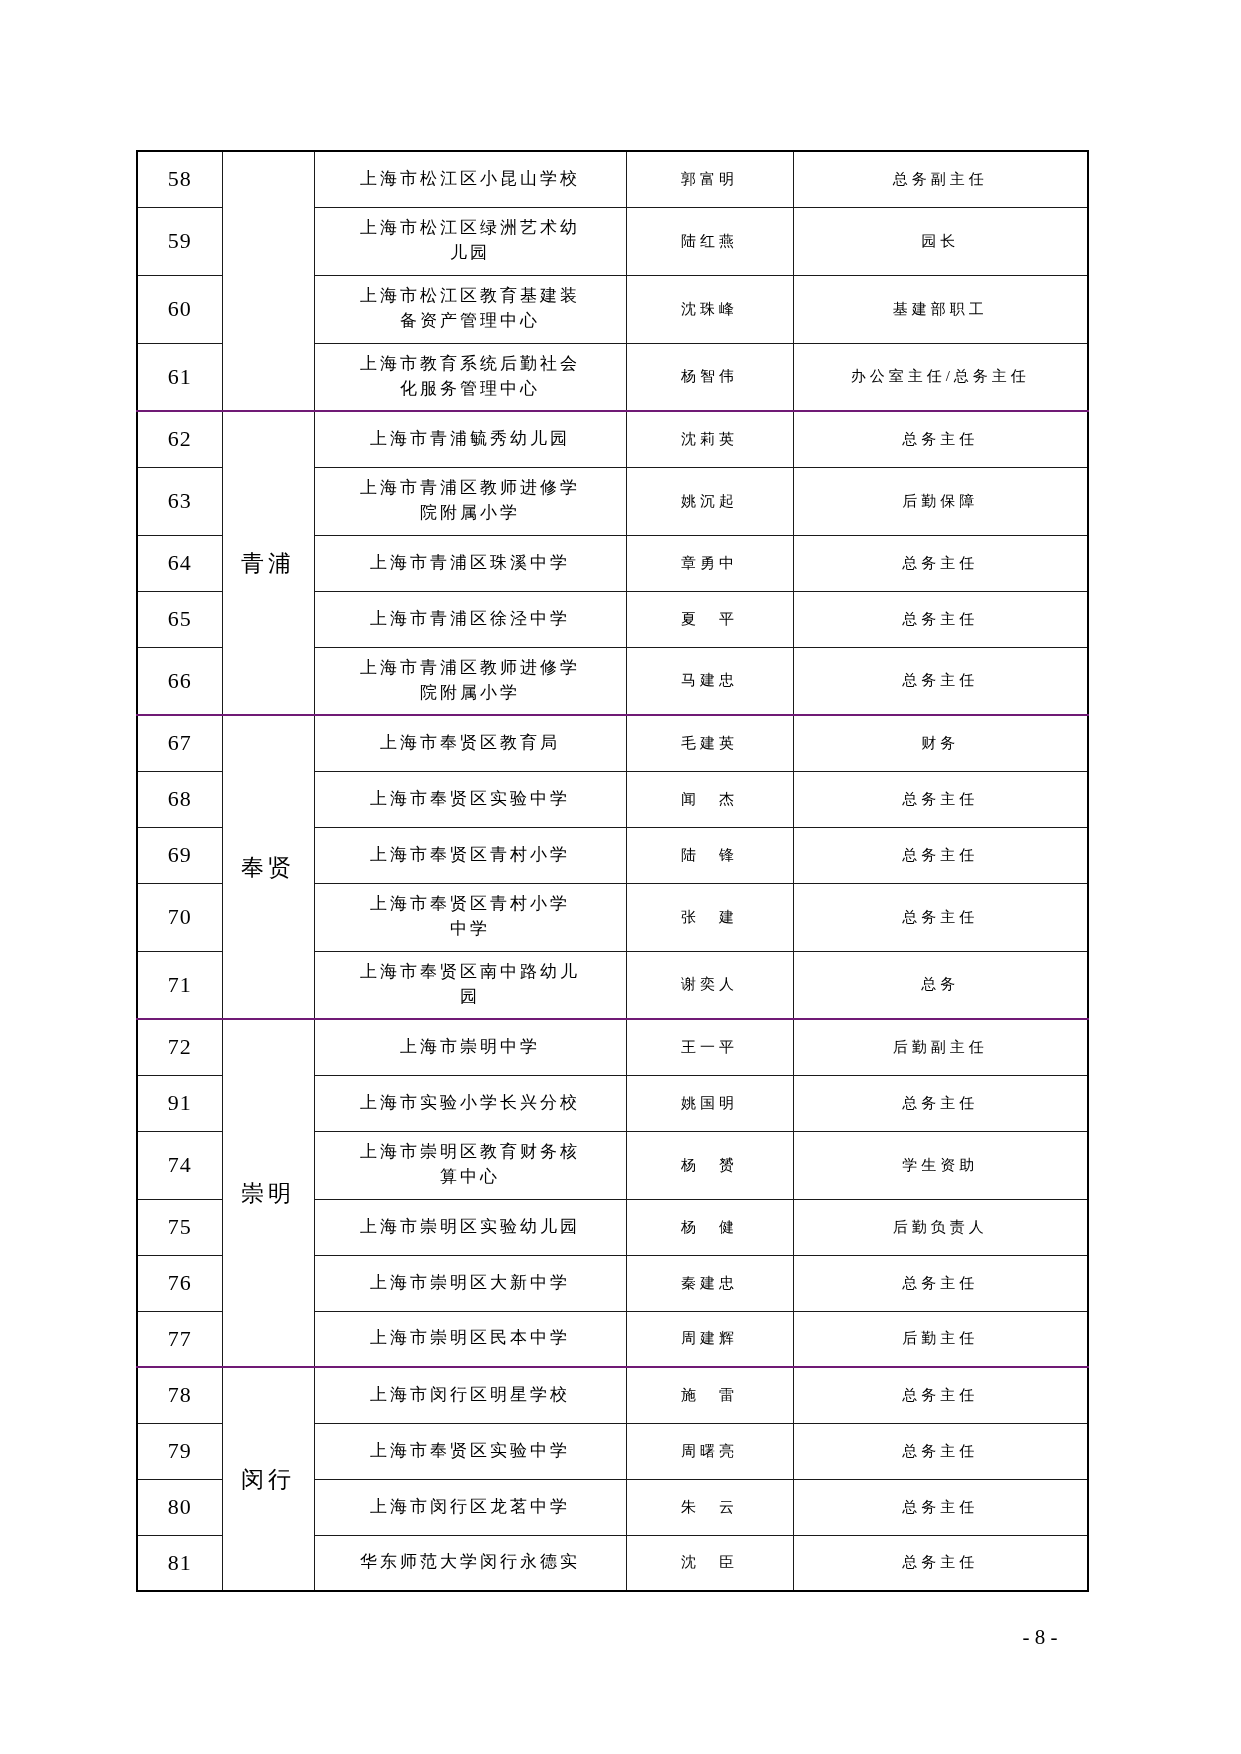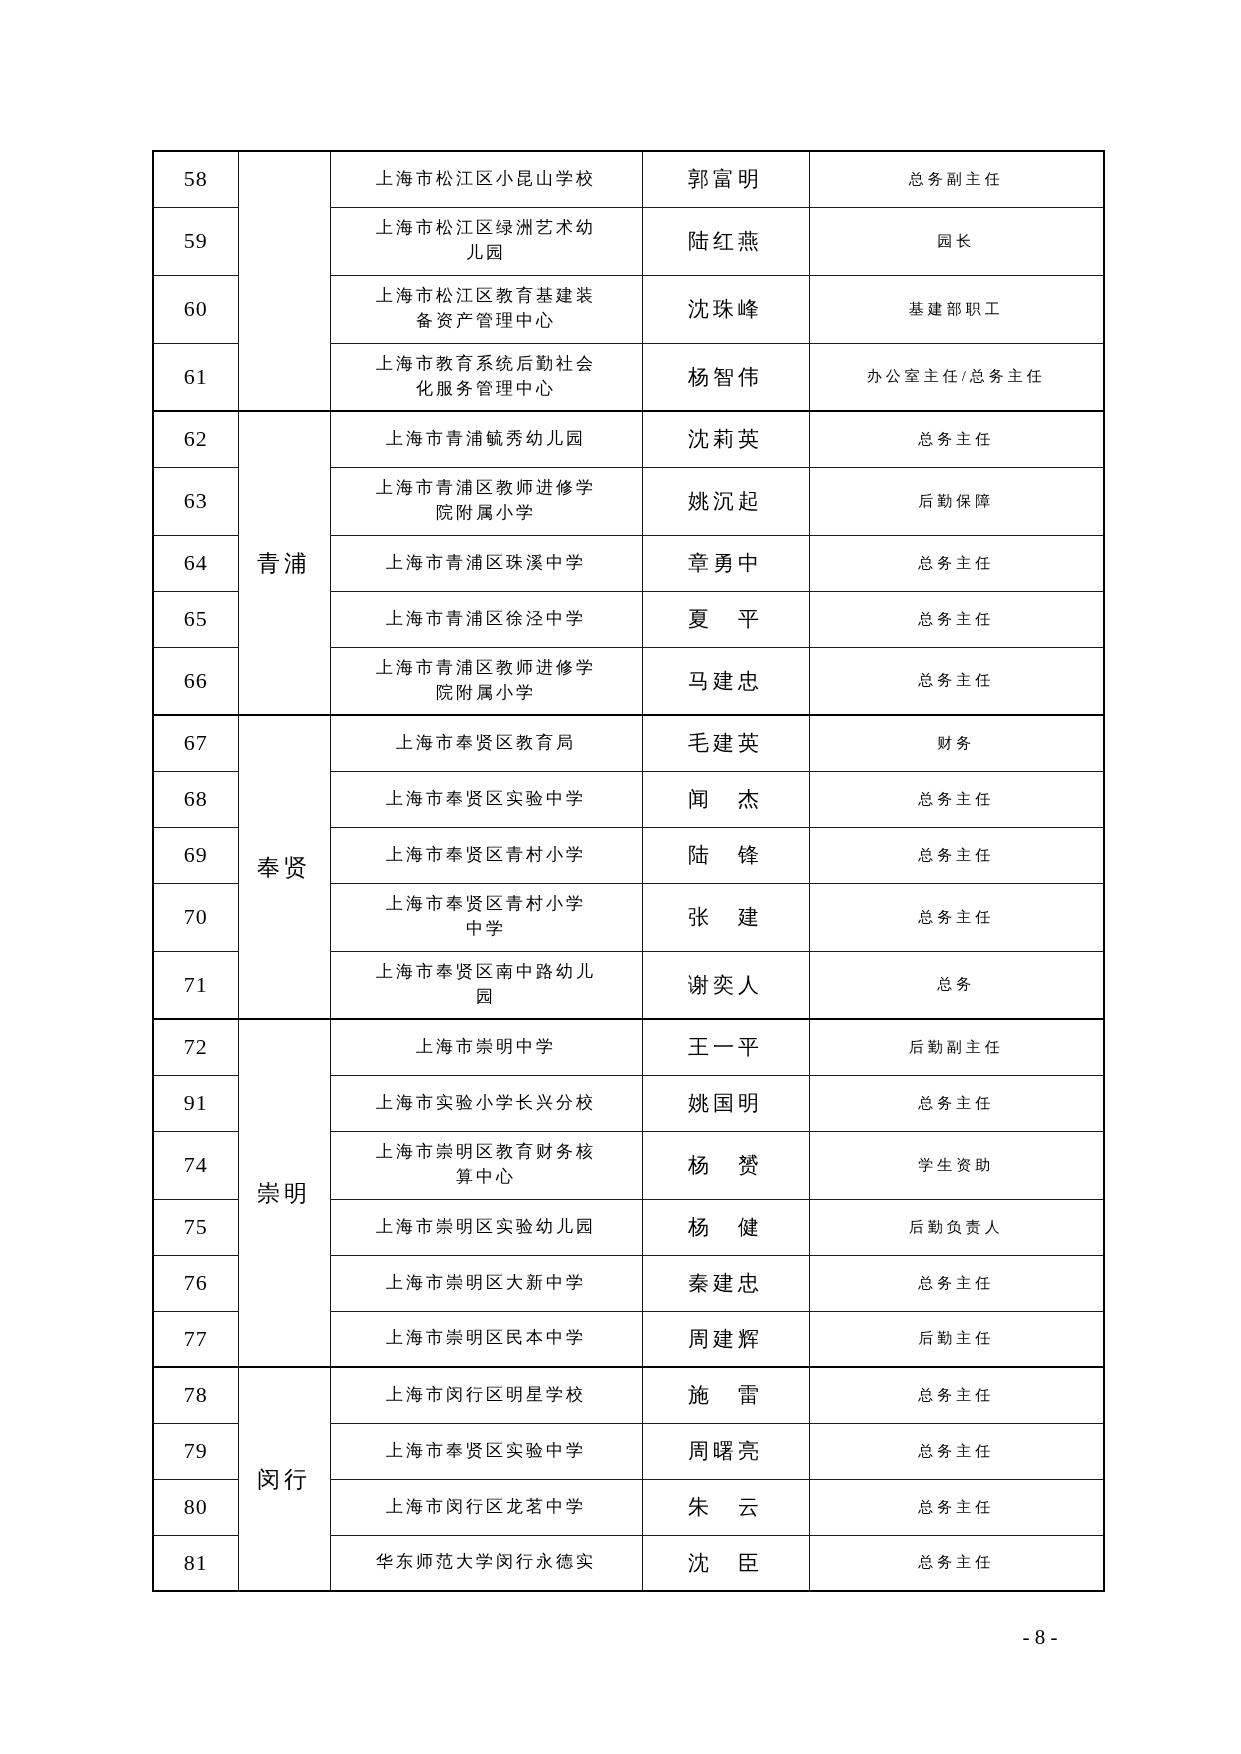--- a/index.html
+++ b/index.html
@@ -9,53 +9,53 @@
   }
   body {
     position: relative;
     width: 1241px;
     height: 1754px;
     font-family: "Liberation Serif", "DejaVu Serif", serif;
     color: #000000;
   }
   .doc-table {
     position: absolute;
-    left: 152px;
+    left: 136px;
     top: 150px;
     width: 951px;
     border-collapse: collapse;
     table-layout: fixed;
     border: 2px solid #000000;
   }
   .doc-table td {
     border: 1px solid #1a1a1a;
     text-align: center;
     vertical-align: middle;
     padding: 0 2px;
     overflow: hidden;
   }
   tr.h1 { height: 56px; }
   tr.h2 { height: 68px; margin-top: 48px; }
-  tr.grp td { border-top: 2px solid #000000; }
+  tr.grp td { border-top: 2px solid #701a75; }
   .cell-num {
     font-size: 22px;
     letter-spacing: 1px;
   }
   .cell-district {
     font-size: 23px;
     letter-spacing: 4px;
   }
   .cell-school {
     font-size: 17px;
     letter-spacing: 3px;
     line-height: 1.45;
     white-space: pre-line;
   }
   .cell-name {
-    font-size: 21px;
+    font-size: 15px;
     letter-spacing: 4px;
   }
   .cell-pos {
     font-size: 15px;
     letter-spacing: 4px;
   }
   .page-number {
     position: absolute;
     left: 985px;
     top: 1625px;

